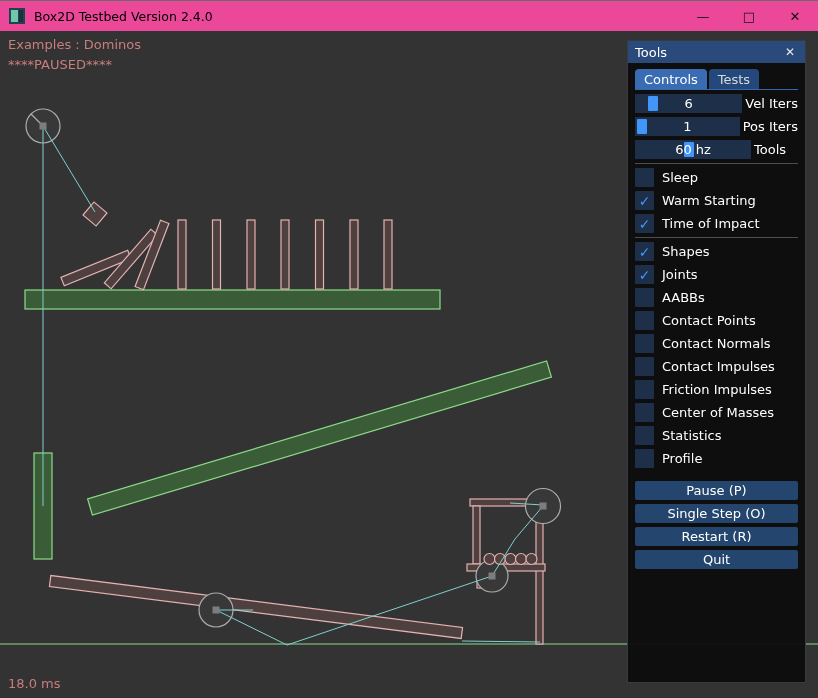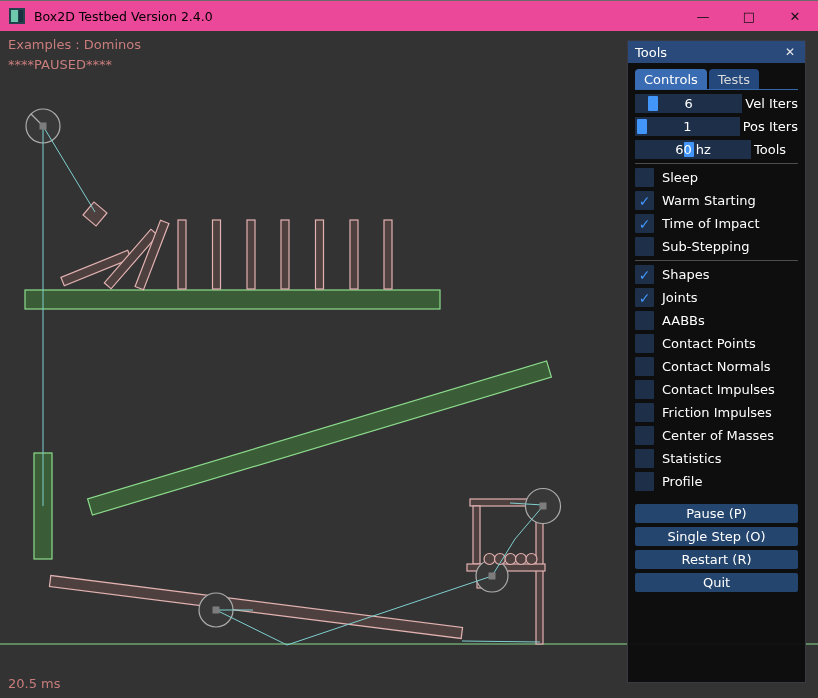--- a/index.html
+++ b/index.html
@@ -110,21 +110,21 @@
       <line x1="515" y1="508" x2="543" y2="475" stroke="#7fd0d0" stroke-width="1"></line>
       <line x1="510" y1="472" x2="543" y2="474" stroke="#7fd0d0" stroke-width="1"></line>
       <line x1="462" y1="610" x2="540" y2="611" stroke="#7fd0d0" stroke-width="1"></line>
       <rect x="39.5" y="91.5" width="7" height="7" fill="#7d7d7d"></rect>
       <rect x="212.5" y="575.5" width="7" height="7" fill="#7d7d7d"></rect>
       <rect x="539.5" y="471.5" width="7" height="7" fill="#7d7d7d"></rect>
       <rect x="488.5" y="541.5" width="7" height="7" fill="#7d7d7d"></rect>
     </svg>
   <div class="overlay-text" id="example-label">Examples : Dominos</div>
   <div class="overlay-text" id="paused-label">****PAUSED****</div>
-  <div class="overlay-text" id="frame-time">20.5 ms</div>
+  <div class="overlay-text" id="frame-time">18.0 ms</div>
 </div>
 
 <div class="panel">
   <div class="panel-title">
     <div class="t">Tools</div>
     <div class="panel-close">✕</div>
   </div>
   <div class="panel-body">
     <div class="tabs" id="tab-row">
         <div class="tab active">Controls</div>
@@ -164,24 +164,20 @@
             <div class="cb-check">✓</div>
           </div>
           <div class="cb-label">Warm Starting</div>
         </div>
         <div class="cb-row">
           <div class="cb-box">
             <div class="cb-check">✓</div>
           </div>
           <div class="cb-label">Time of Impact</div>
         </div>
-        <div class="cb-row">
-          <div class="cb-box"></div>
-          <div class="cb-label">Sub-Stepping</div>
-        </div>
       </div>
     <div class="sep"></div>
     <div id="cb-group-1">
         <div class="cb-row">
           <div class="cb-box">
             <div class="cb-check">✓</div>
           </div>
           <div class="cb-label">Shapes</div>
         </div>
         <div class="cb-row">

